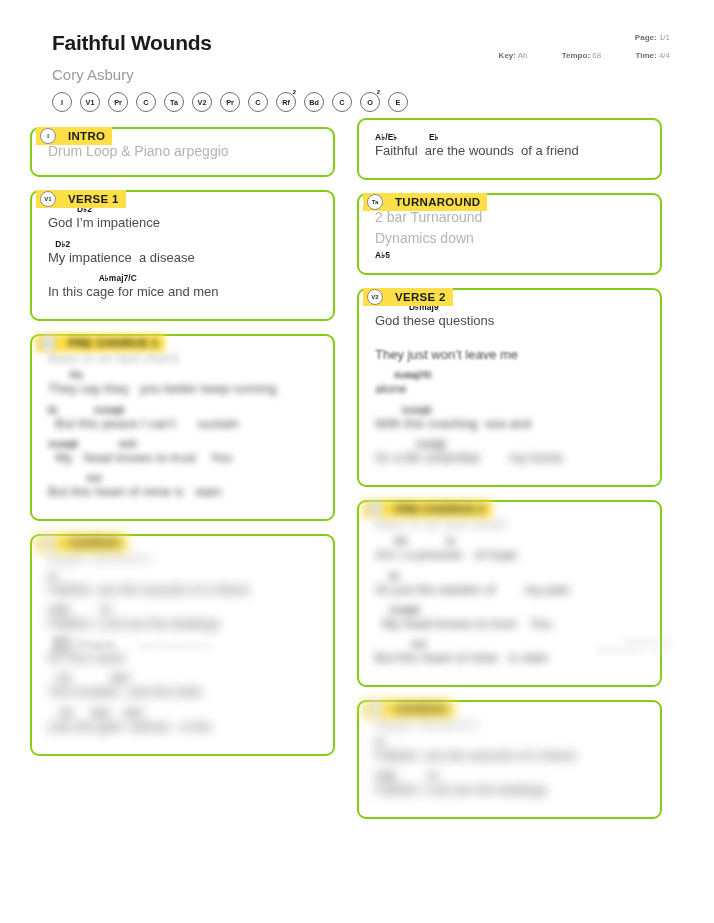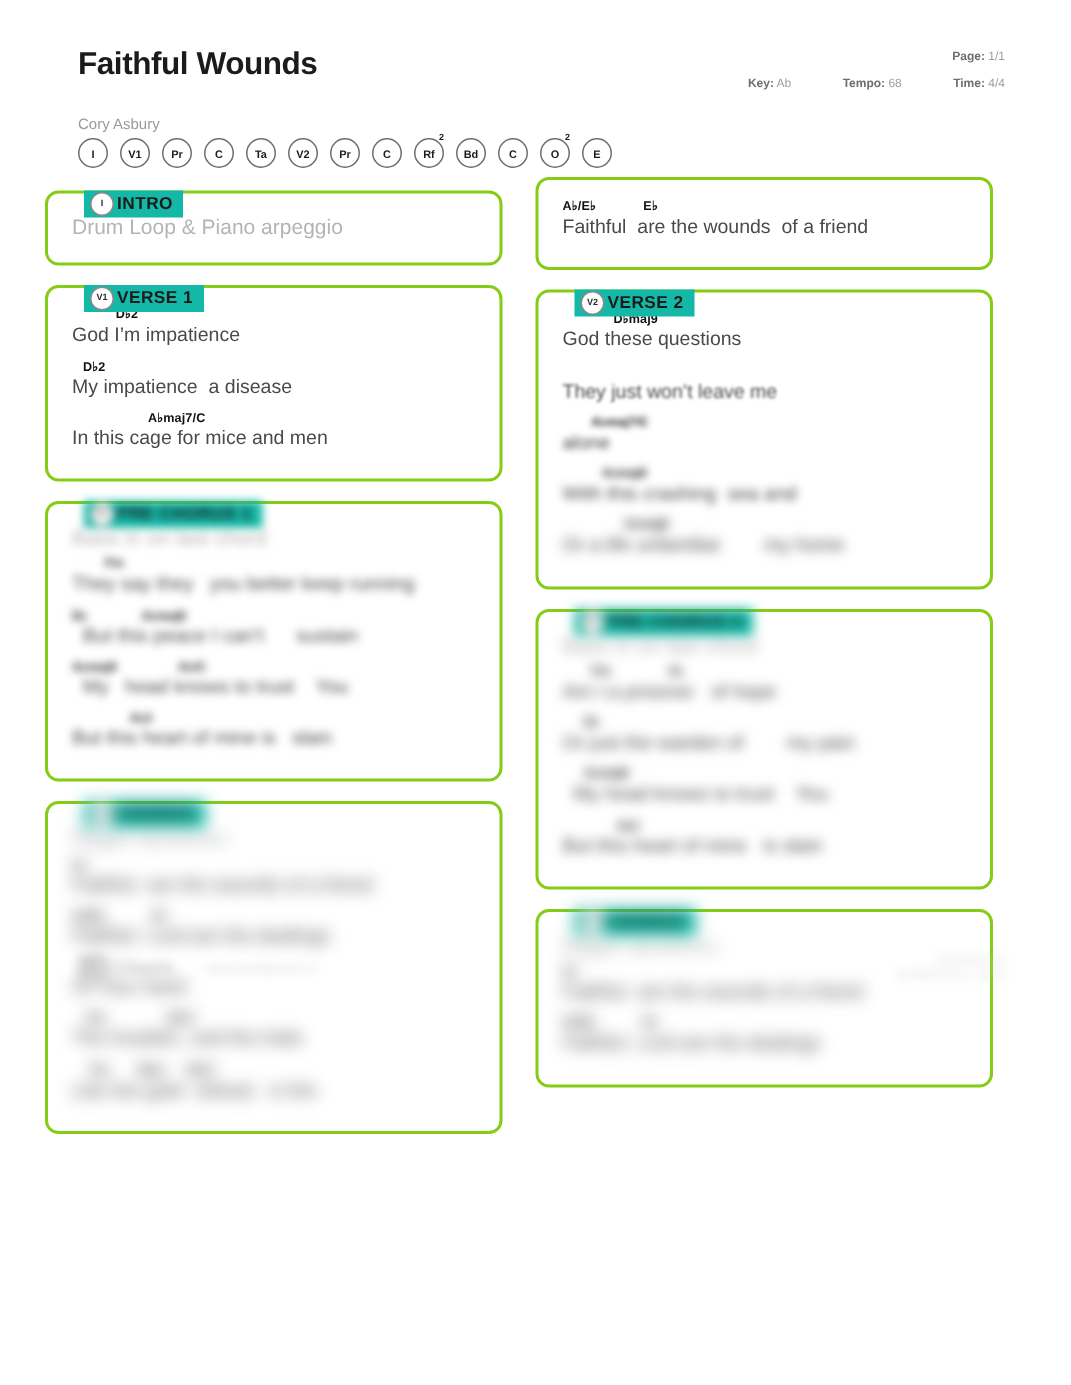--- a/index.html
+++ b/index.html
@@ -25,23 +25,23 @@
   }
   .title {
     font-size: 21px;
     font-weight: bold;
     letter-spacing: -0.3px;
     color: #1b1b1b;
     margin: 0;
     line-height: 1.2;
   }
   .artist {
-    font-size: 10px;
+    font-size: 15px;
     color: #9a9a9a;
-    margin-top: 23px;
+    margin-top: 11px;
     line-height: 1.2;
   }
   .meta {
     position: absolute;
     right: 44px;
     top: 34px;
     text-align: right;
     font-size: 8px;
     color: #8e8e8e;
     line-height: 1.1;
@@ -84,24 +84,24 @@
     display: flex;
     gap: 22px;
     padding: 2px 44px 0 30px;
   }
   .col { width: 305px; flex: 0 0 305px; }
 
   
   .section { position: relative; margin-bottom: 13px; }
   .sec-head {
     position: absolute;
-    top: 0; left: 26px;
+    top: 0; left: 6px;
     display: flex; align-items: center;
-    gap: 2px;
-    background: #14b8a6;
+    gap: 12px;
+    background: #fde047;
     padding: 0 7px 0 4px;
     height: 18px;
     z-index: 2;
   }
   .sec-badge {
     width: 16px; height: 16px;
     border: 1px solid #8a8a8a;
     border-radius: 50%;
     display: flex; align-items: center; justify-content: center;
     font-size: 6px; font-weight: bold;
@@ -344,20 +344,32 @@
         <div class="section">
           <div class="sec-body nohead">
             <div class="line">
               <div class="chordrow">A♭/E♭             E♭</div>
               <div class="lyricrow">Faithful  are the wounds  of a friend</div>
             </div>
           </div>
         </div>
         <div class="section">
           <div class="sec-head">
+            <div class="sec-badge">Ta</div>
+            <div class="sec-title">TURNAROUND</div>
+          </div>
+          <div class="sec-body">
+            <div class="note">2 bar Turnaround<br>Dynamics down</div>
+            <div class="line chord-only">
+              <div class="chordrow">A♭5</div>
+            </div>
+          </div>
+        </div>
+        <div class="section">
+          <div class="sec-head">
             <div class="sec-badge">V2</div>
             <div class="sec-title">VERSE 2</div>
           </div>
           <div class="sec-body">
             <div class="line">
               <div class="chordrow">              D♭maj9</div>
               <div class="lyricrow">God these questions</div>
             </div>
             <div class="line b1">
               <div class="chordrow">&nbsp;</div>

